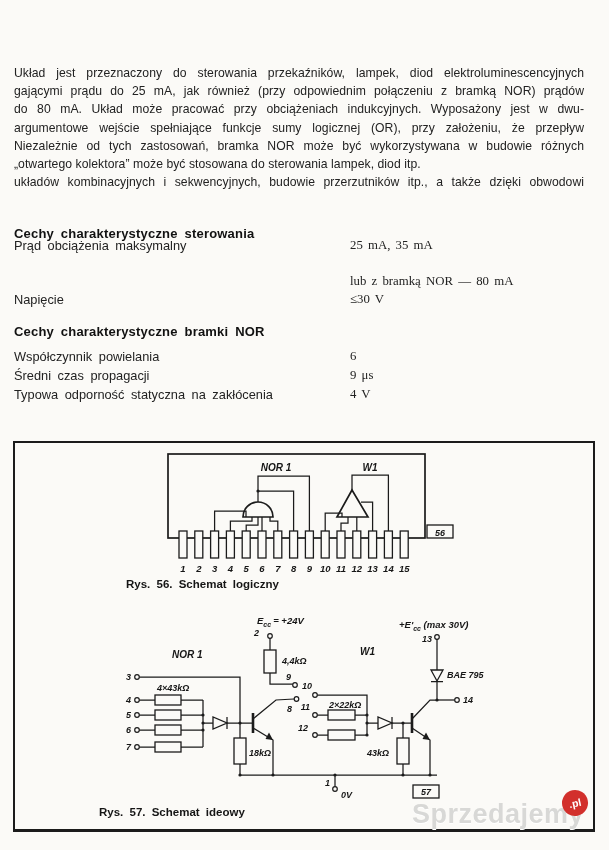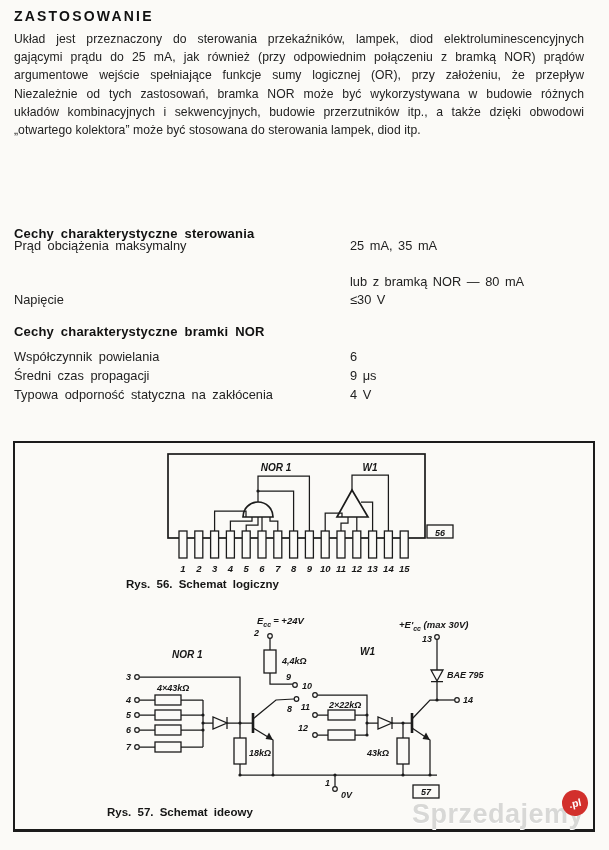--- a/index.html
+++ b/index.html
@@ -6,31 +6,31 @@
   .page{
     position:relative;width:609px;height:850px;margin:0 auto;
     background:#fbfaf7;overflow:hidden;color:#1d1d1d;
     font-family:"Liberation Sans","DejaVu Sans",sans-serif;
   }
   .h1{
     position:absolute;left:14px;top:8px;
     font-size:14px;font-weight:bold;letter-spacing:2.2px;color:#111;
   }
   .para{
-    position:absolute;left:14px;top:30px;width:570px;
+    position:absolute;left:14px;top:64px;width:570px;
     font-size:12.2px;line-height:18.2px;letter-spacing:.05px;color:#222;
   }
   .pline{height:18.2px;white-space:nowrap;}
   .jl{text-align:justify;text-align-last:justify;white-space:normal;}
   .h2{
     position:absolute;left:14px;
     font-size:13px;font-weight:bold;word-spacing:3px;color:#111;letter-spacing:.2px;
   }
   .srow{position:absolute;left:14px;width:575px;height:19px;font-size:12.8px;word-spacing:3px;color:#222;}
-  .srow .val{position:absolute;left:336px;top:0;word-spacing:2px;}
+  .srow .val{position:absolute;left:336px;top:0;word-spacing:2px;font-family:Liberation Serif, serif;}
   .frame{
     position:absolute;left:13px;top:441px;width:582px;height:391px;
     border:2px solid #1b1b1b;border-bottom-width:3px;box-sizing:border-box;
   }
   .figsvg{position:absolute;}
   .figcap{
     position:absolute;font-size:11.5px;font-weight:bold;word-spacing:3px;
     text-align:left;color:#151515;
   }
   .wm{
@@ -52,29 +52,29 @@
   svg .comp{stroke:#1b1b1b;stroke-width:1.3;fill:#fbfaf7;}
   svg .bold{stroke-width:1.7;}
   svg .dot{fill:#1b1b1b;stroke:none;}
   svg .pinc{fill:#fbfaf7;stroke:#1b1b1b;stroke-width:1.2;}
 </style>
 </head>
 <body>
 
 <div class="page">
 
-  <div class="h1">ZASTOSOWANIE</div>
 
   <div class="para">
     <div class="pline jl">Układ jest przeznaczony do sterowania przekaźników, lampek, diod elektroluminescencyjnych</div>
     <div class="pline jl">gającymi prądu do 25 mA, jak również (przy odpowiednim połączeniu z bramką NOR) prądów</div>
+    <div class="pline jl">do 80 mA. Układ może pracować przy obciążeniach indukcyjnych. Wyposażony jest w dwu-</div>
     <div class="pline jl">argumentowe wejście spełniające funkcje sumy logicznej (OR), przy założeniu, że przepływ</div>
     <div class="pline jl">Niezależnie od tych zastosowań, bramka NOR może być wykorzystywana w budowie różnych</div>
+    <div class="pline">„otwartego kolektora” może być stosowana do sterowania lampek, diod itp.</div>
     <div class="pline jl">układów kombinacyjnych i sekwencyjnych, budowie przerzutników itp., a także dzięki obwodowi</div>
-    <div class="pline">„otwartego kolektora” może być stosowana do sterowania lampek, diod itp.</div>
   </div>
 
   <div class="h2" style="top:226px">Cechy charakterystyczne sterowania</div>
 
   <div class="srow" style="top:238px">
     <span>Prąd obciążenia maksymalny</span>
     <span class="val">25 mA, 35 mA</span>
   </div>
   <div class="srow" style="top:274px">
     <span></span>
@@ -271,18 +271,18 @@
     <text x="347" y="66" font-size="9">BAE 795</text>
 
     <circle cx="337" cy="88" r="1.6" class="dot"></circle>
     <path class="wire" d="M337,88 H354.7"></path>
     <circle cx="357" cy="88" r="2.3" class="pinc"></circle>
     <text x="363" y="91" font-size="9">14</text>
 
     <rect x="313" y="173" width="26" height="13" class="comp"></rect>
     <text x="326" y="183" font-size="9" text-anchor="middle">57</text>
   </svg>
-  <div class="figcap" style="left:107px;top:806px;width:340px">Rys. 57. Schemat ideowy</div>
+  <div class="figcap" style="left:99px;top:806px;width:340px">Rys. 57. Schemat ideowy</div>
 
   <div class="wm">Sprzedajemy</div>
   <div class="wmbadge">.pl</div>
 
 </div>
 
 </body></html>

